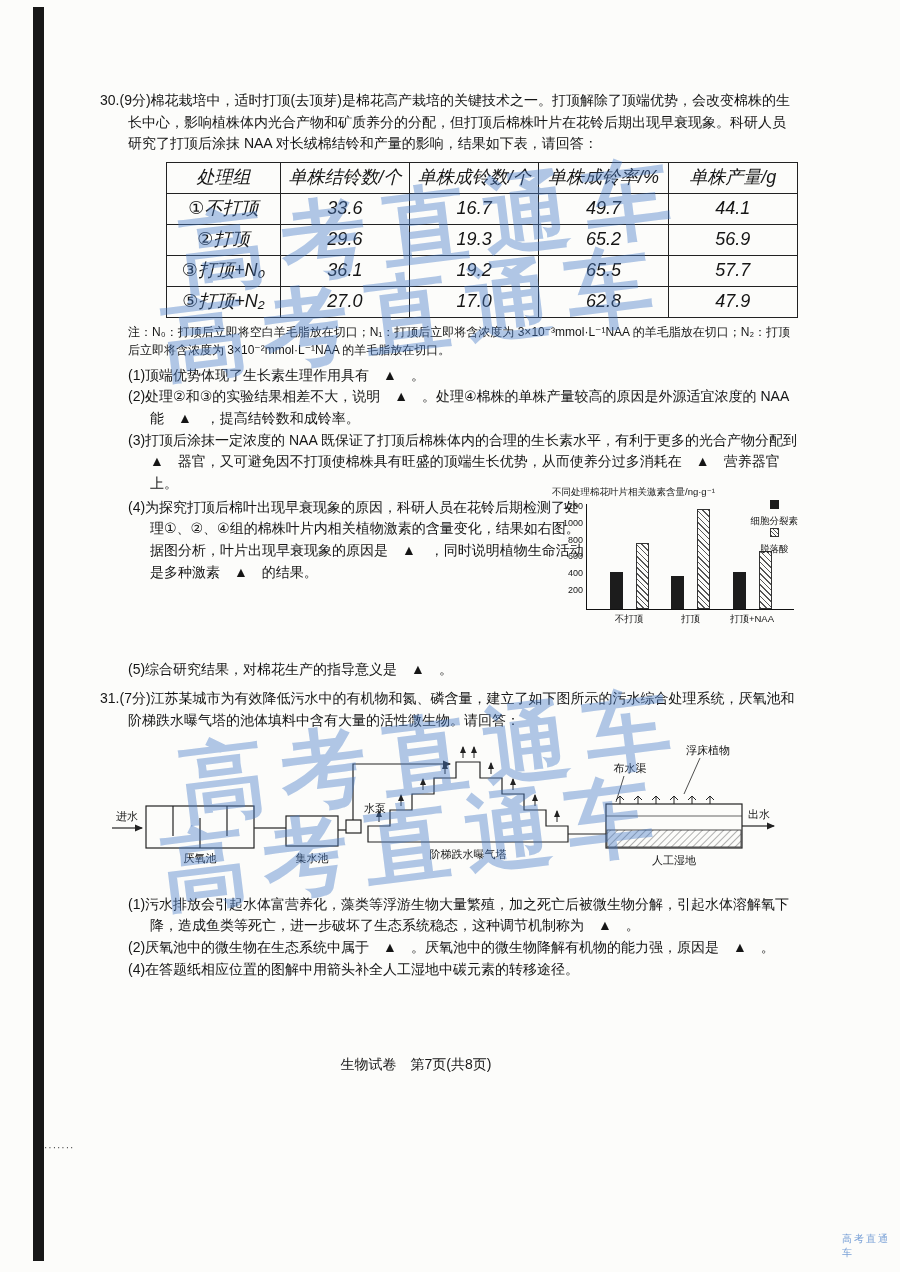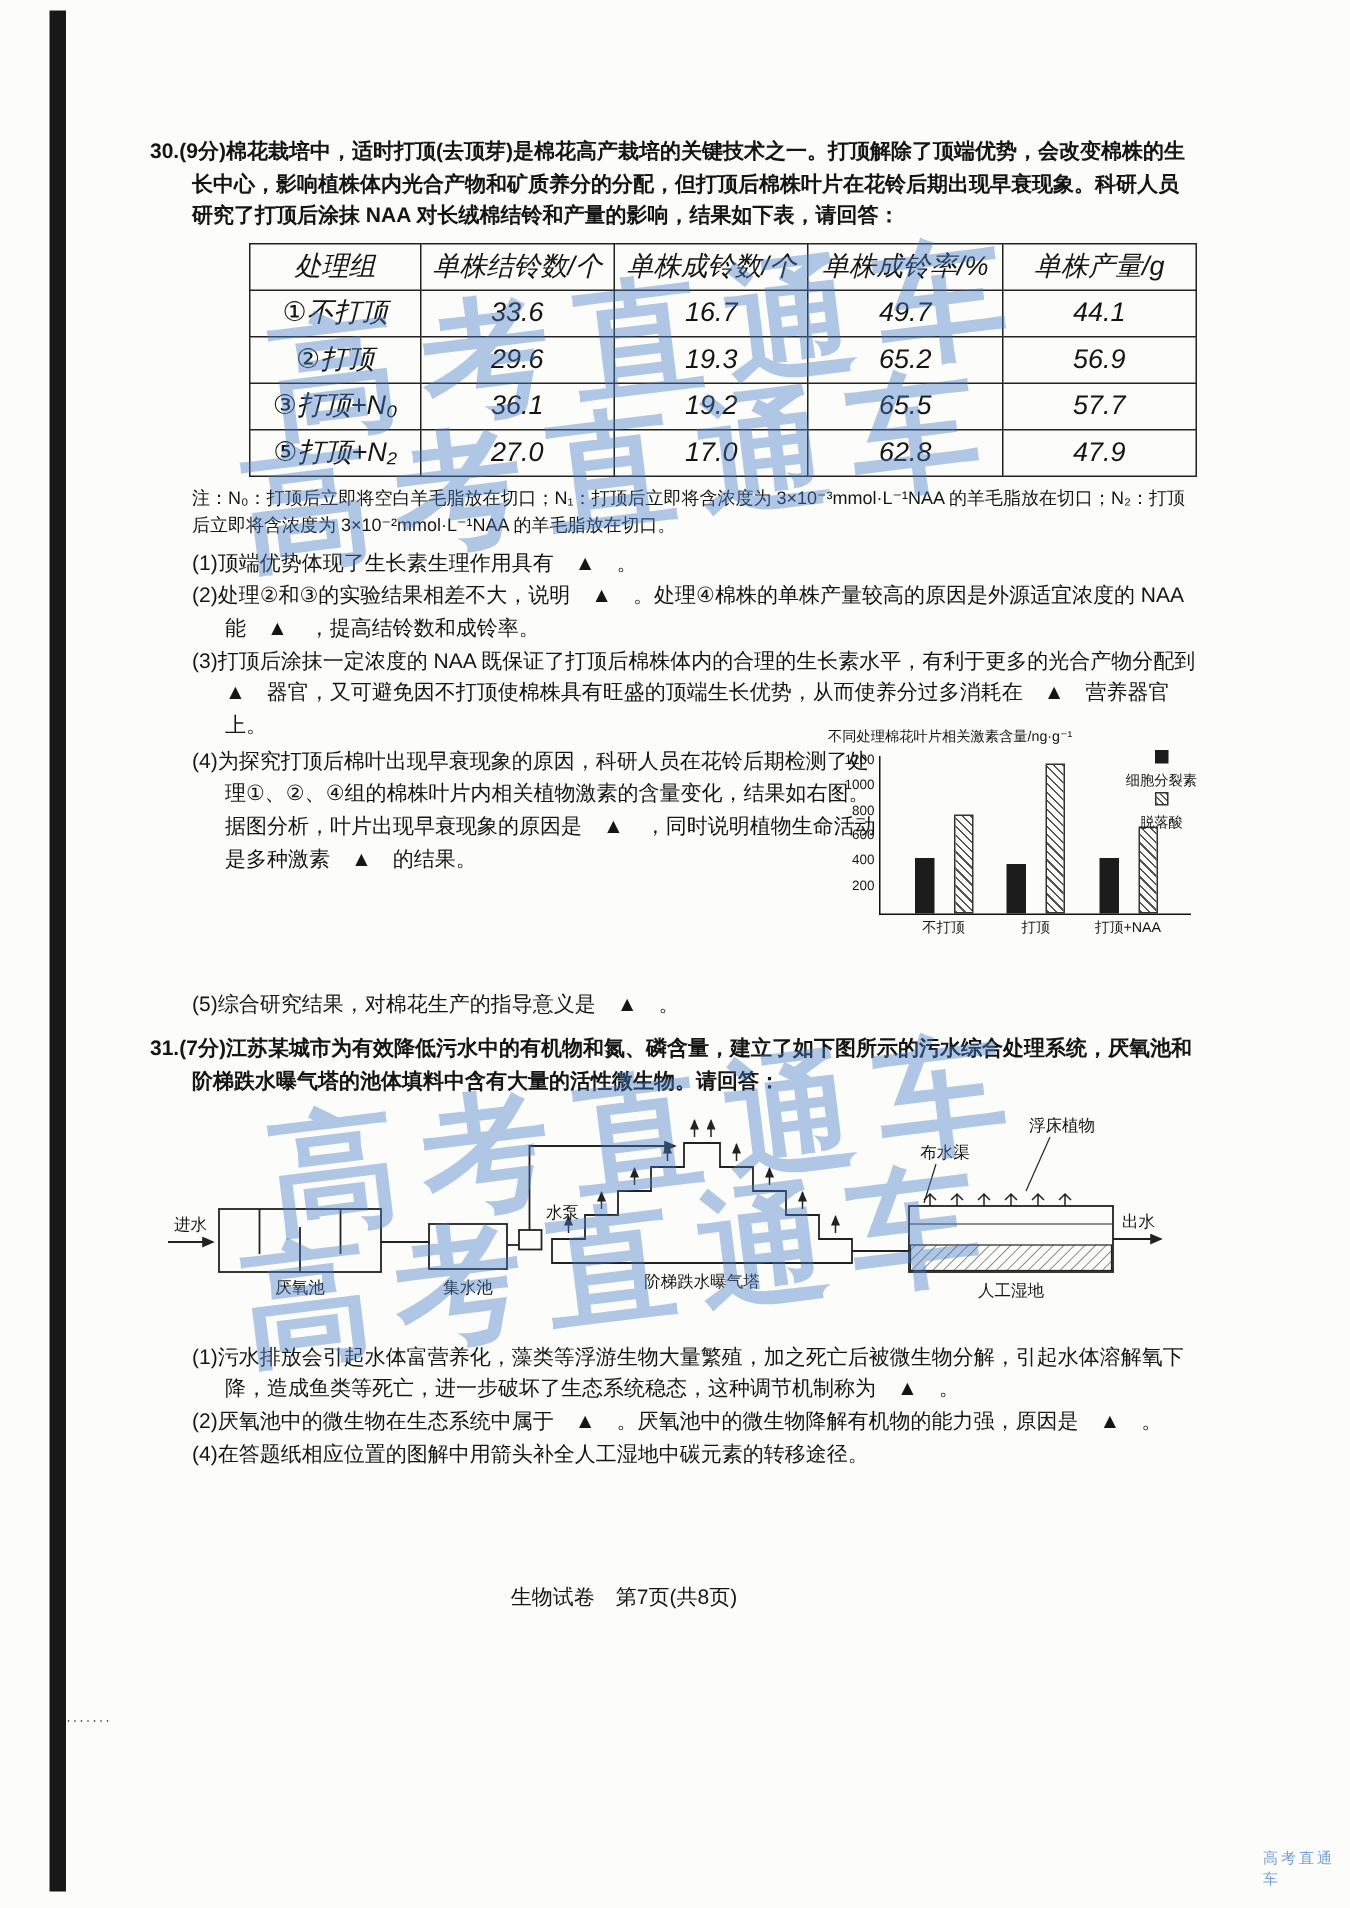--- a/index.html
+++ b/index.html
@@ -15,21 +15,21 @@
 
   
   .wm{position:absolute;color:rgba(72,124,199,0.42);font-weight:bold;white-space:nowrap;
       pointer-events:none;z-index:9;letter-spacing:16px;transform:rotate(-7deg);}
   .wm.big{font-size:86px;}
   .wm-small{position:absolute;left:842px;top:1232px;font-size:10px;color:rgba(86,136,205,0.8);
       letter-spacing:2px;z-index:9;pointer-events:none;}
 
   .content{position:absolute;left:100px;top:90px;width:698px;font-size:14px;line-height:1.55;z-index:3;}
 
-  .qpara{margin:0;padding-left:28px;text-indent:-28px;font-weight:bold;}
+  .qpara{margin:0;padding-left:28px;text-indent:-28px;}
   .qbody{margin-left:28px;}
   .sub{margin:0;padding-left:22px;text-indent:-22px;}
 
   table.res{border-collapse:collapse;margin:7px 0 5px 66px;font-size:18px;font-style:italic;}
   table.res th,table.res td{border:1px solid #222;padding:1px 4px;text-align:center;height:20px;font-weight:normal;}
   table.res .c0{width:108px;}
   table.res .c{width:124px;}
 
   .note{font-size:12px;line-height:1.5;margin:2px 0 6px 0;}
 

